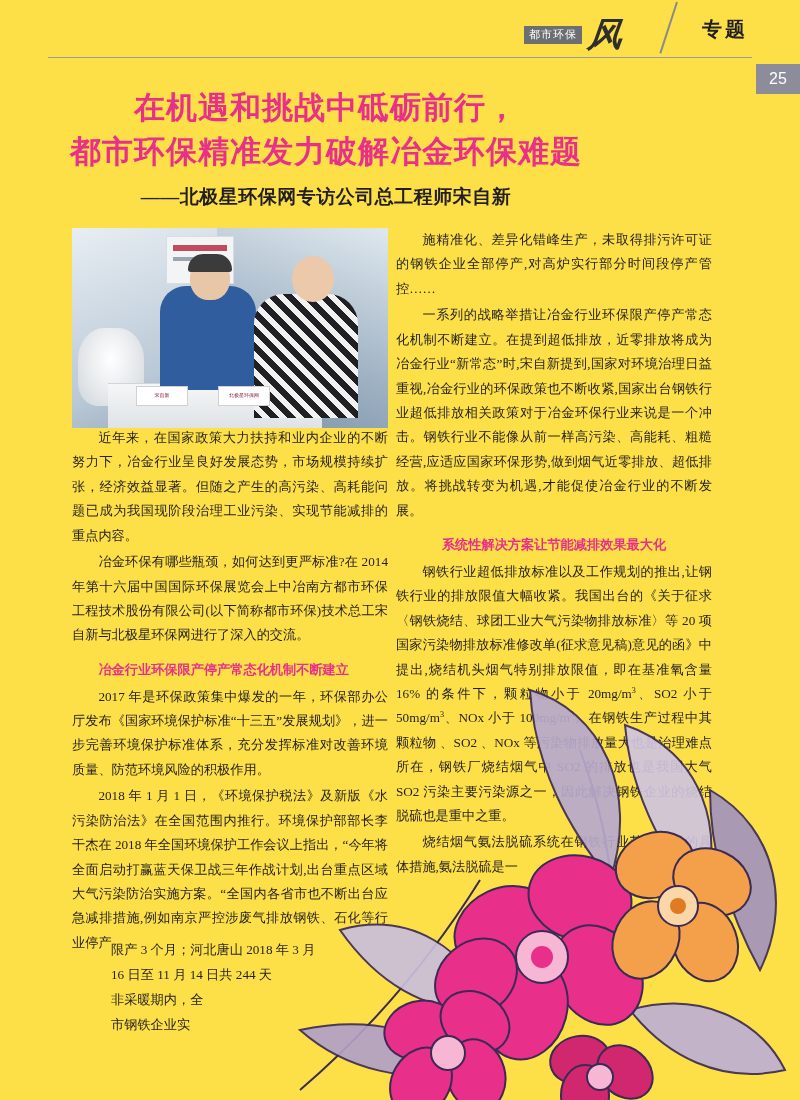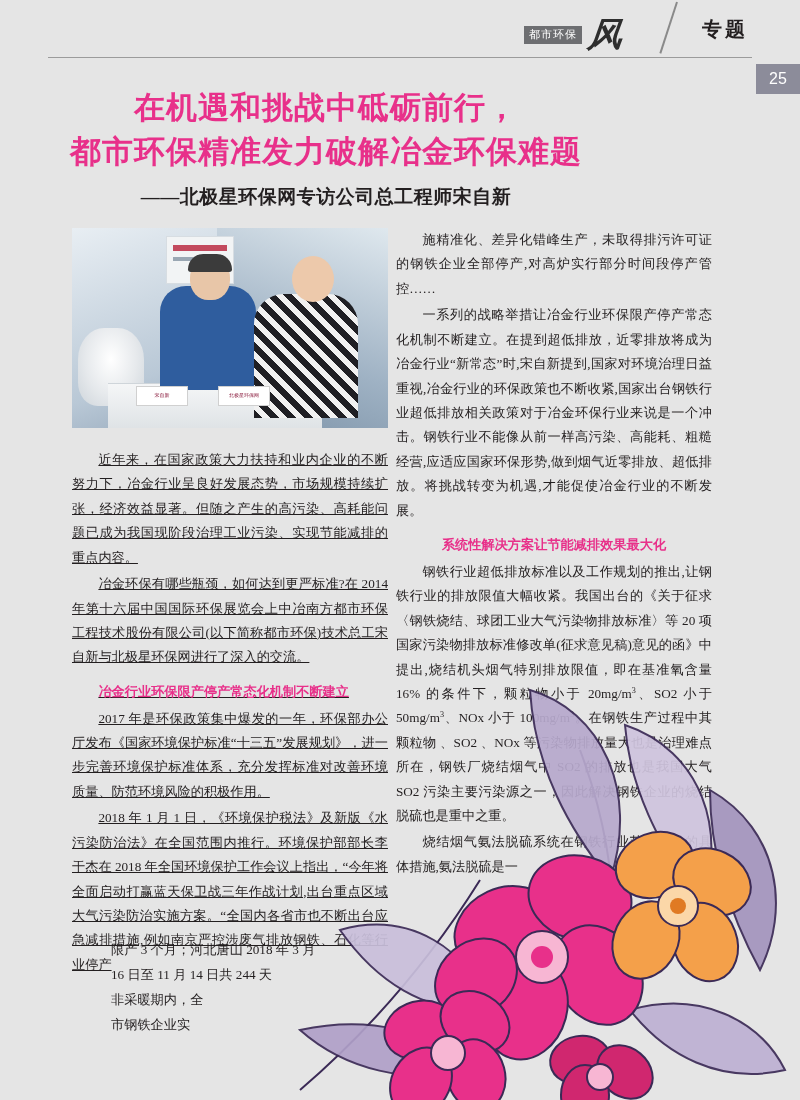--- a/index.html
+++ b/index.html
@@ -13,21 +13,21 @@
     font-family: "Liberation Serif", "DejaVu Serif", serif;
     position: relative;
     overflow: hidden;
     color: #231f20;
   }
   .page {
     position: absolute;
     inset: 0;
     width: 800px;
     height: 1100px;
-    background: #e5e5e5;
+    background: #fde047;
   }
 
   
   .header {
     position: absolute;
     top: 0;
     left: 0;
     width: 800px;
     height: 64px;
   }
@@ -233,23 +233,22 @@
   
   .col {
     position: absolute;
     font-size: 13.2px;
     line-height: 1.85;
     color: #231f20;
     text-align: justify;
   }
   .col-left {
     left: 72px;
-    top: 448px;
+    top: 426px;
     width: 316px;
-    text-decoration: underline;
   }
   .col-right {
     left: 396px;
     top: 228px;
     width: 316px;
   }
   .col p {
     margin: 0 0 2px 0;
     text-indent: 2em;
   }

